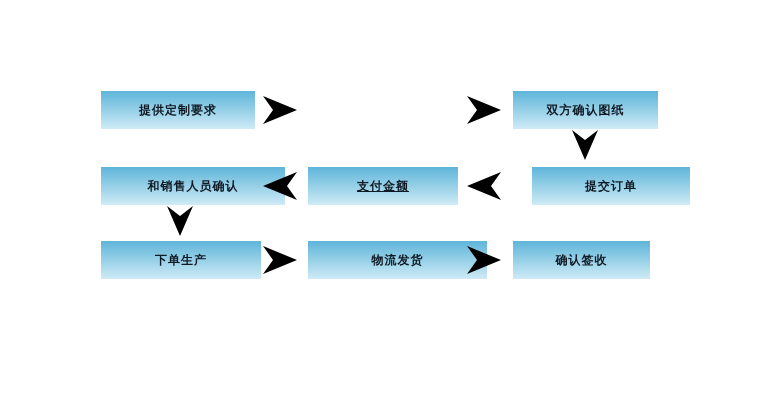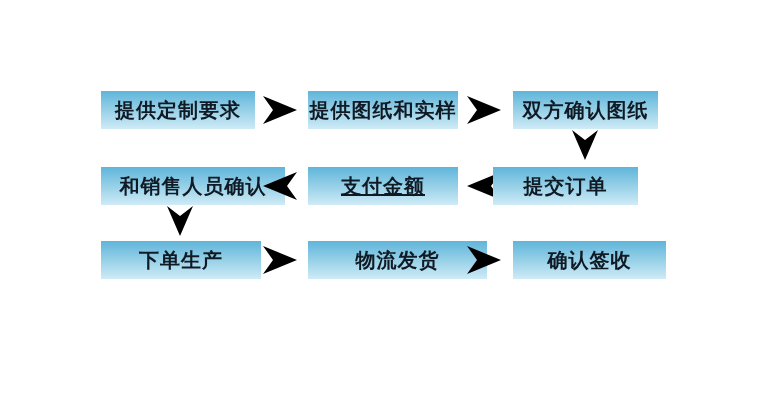--- a/index.html
+++ b/index.html
@@ -14,21 +14,21 @@
     background: #ffffff;
     overflow: hidden;
   }
   .node {
     position: absolute;
     height: 38px;
     background: linear-gradient(180deg, #5fb5da 0%, #96d0e7 50%, #cfebf7 100%);
     display: flex;
     align-items: center;
     justify-content: center;
-    font-size: 20px;
+    font-size: 12px;
     font-weight: bold;
     color: #101a24;
     letter-spacing: 1px;
     white-space: nowrap;
   }
   .arrow {
     position: absolute;
     display: block;
   }
   .arrow svg { display: block; width: 100%; height: 100%; }
@@ -40,21 +40,20 @@
 <div class="canvas">
 
   <div class="node" style="left:101px; top:91px; width:154px;">提供定制要求</div>
 
   <span class="arrow" style="left:263px; top:96px; width:34px; height:28px;">
     <svg viewBox="0 0 34 28">
         <polygon points="0,0 34,14 0,28 10,14"></polygon>
       </svg>
   </span>
 
-  <div class="node" style="left:308px; top:91px; width:150px;">提供图纸和实样</div>
 
   <span class="arrow" style="left:467px; top:96px; width:34px; height:28px;">
     <svg viewBox="0 0 34 28">
         <polygon points="0,0 34,14 0,28 10,14"></polygon>
       </svg>
   </span>
 
   <div class="node" style="left:513px; top:91px; width:145px;">双方确认图纸</div>
 
   <span class="arrow" style="left:572px; top:130px; width:26px; height:30px;">
@@ -72,21 +71,21 @@
   </span>
 
   <div class="node" style="left:308px; top:167px; width:150px;text-decoration:underline;">支付金额</div>
 
   <span class="arrow" style="left:467px; top:172px; width:34px; height:28px;">
     <svg viewBox="0 0 34 28">
         <polygon points="34,0 0,14 34,28 24,14"></polygon>
       </svg>
   </span>
 
-  <div class="node" style="left:493px; top:167px; width:145px;">提交订单</div>
+  <div class="node" style="left:532px; top:167px; width:158px;">提交订单</div>
 
   <span class="arrow" style="left:167px; top:206px; width:26px; height:30px;">
     <svg viewBox="0 0 26 30">
         <polygon points="0,0 13,30 26,0 13,10"></polygon>
       </svg>
   </span>
 
   <div class="node" style="left:101px; top:241px; width:160px;">下单生产</div>
 
   <span class="arrow" style="left:263px; top:246px; width:34px; height:28px;">
@@ -96,15 +95,15 @@
   </span>
 
   <div class="node" style="left:308px; top:241px; width:179px;">物流发货</div>
 
   <span class="arrow" style="left:467px; top:246px; width:34px; height:28px;">
     <svg viewBox="0 0 34 28">
         <polygon points="0,0 34,14 0,28 10,14"></polygon>
       </svg>
   </span>
 
-  <div class="node" style="left:513px; top:241px; width:153px;">确认签收</div>
+  <div class="node" style="left:513px; top:241px; width:137px;">确认签收</div>
 
 </div>
 
 </body></html>

